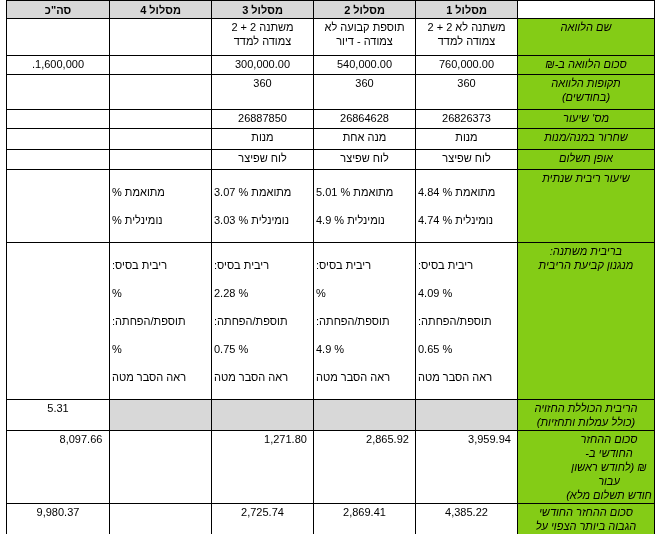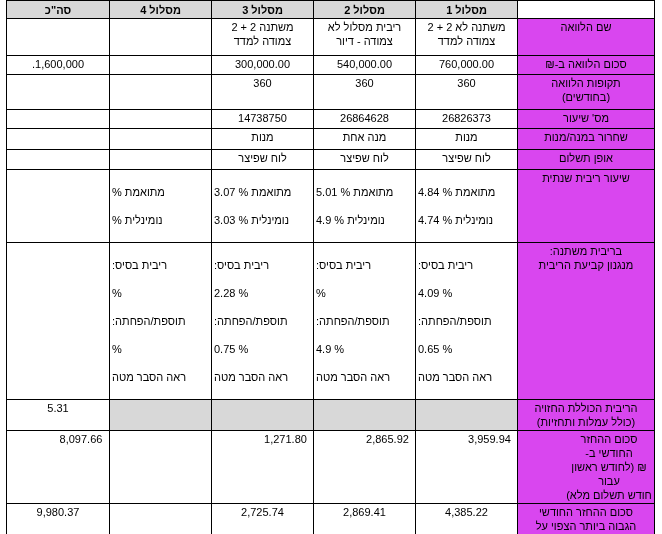--- a/index.html
+++ b/index.html
@@ -46,24 +46,25 @@
     background: #ffffff;
   }
   table.offer th.col-head {
     background: #d8d8d8;
     font-weight: bold;
     height: 15px;
     vertical-align: middle;
     text-align: center;
   }
   td.label {
-    background: #d946ef;
+    background: #84cc16;
     font-weight: bold;
     text-align: right;
     padding: 1px 4px 1px 2px;
+    font-style: italic;
   }
   td.shaded { background: #d8d8d8; }
   td.name-cell { direction: ltr; }
   .ln { text-align: left; }
   .num { unicode-bidi: embed; direction: ltr; }
 
   tr.h-name  td { height: 34px; margin-top: 28px; }
   tr.h-17    td { height: 16px; }
   tr.h-period td { height: 32px; }
   tr.h-release td { height: 18px; }
@@ -97,21 +98,21 @@
       <th class="col-head">מסלול 2</th>
       <th class="col-head">מסלול 3</th>
       <th class="col-head">מסלול 4</th>
       <th class="col-head">סה"כ</th>
     </tr>
 
     <tr class="h-name">
       <td class="label">שם הלוואה</td>
       <td class="name-cell">2 + 2 משתנה לא
 צמודה למדד</td>
-      <td class="name-cell">ריבית מסלול לא
+      <td class="name-cell">תוספת קבועה לא
 צמודה - דיור</td>
       <td class="name-cell">2 + 2 משתנה
 צמודה למדד</td>
       <td class="name-cell"></td>
       <td></td>
     </tr>
 
     <tr class="h-17">
       <td class="label">סכום הלוואה ב-₪</td>
       <td>760,000.00</td>
@@ -128,21 +129,21 @@
       <td>360</td>
       <td>360</td>
       <td></td>
       <td></td>
     </tr>
 
     <tr class="h-17">
       <td class="label">מס' שיעור</td>
       <td>26826373</td>
       <td>26864628</td>
-      <td>14738750</td>
+      <td>26887850</td>
       <td></td>
       <td></td>
     </tr>
 
     <tr class="h-release">
       <td class="label">שחרור במנה/מנות</td>
       <td>מנות</td>
       <td>מנה אחת</td>
       <td>מנות</td>
       <td></td>

